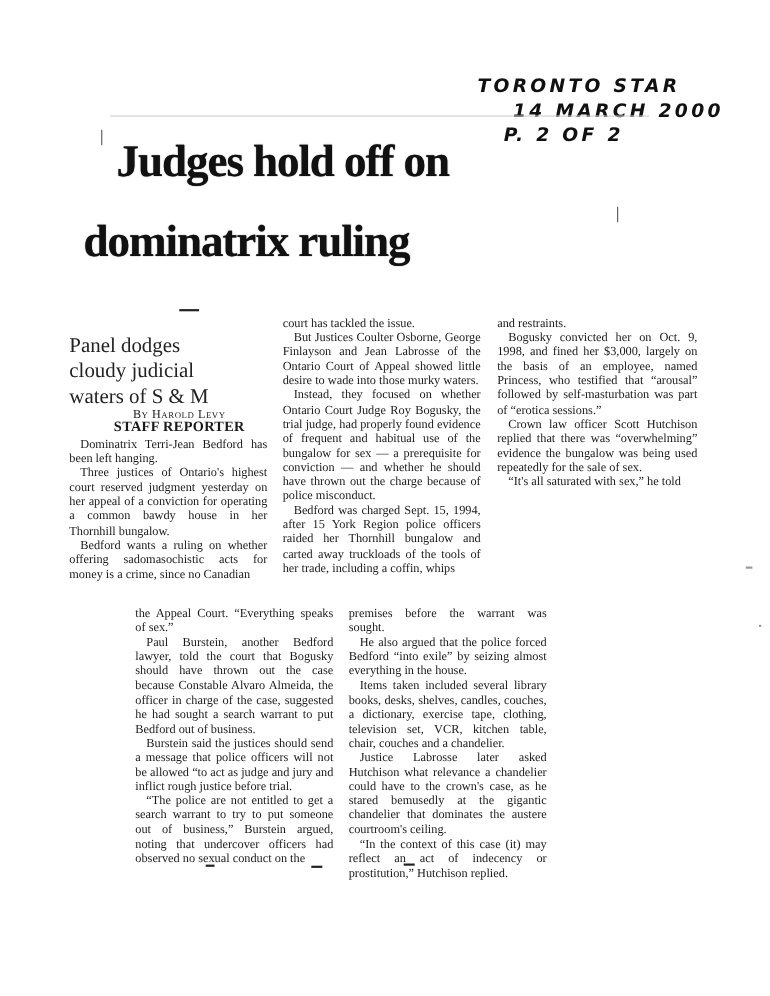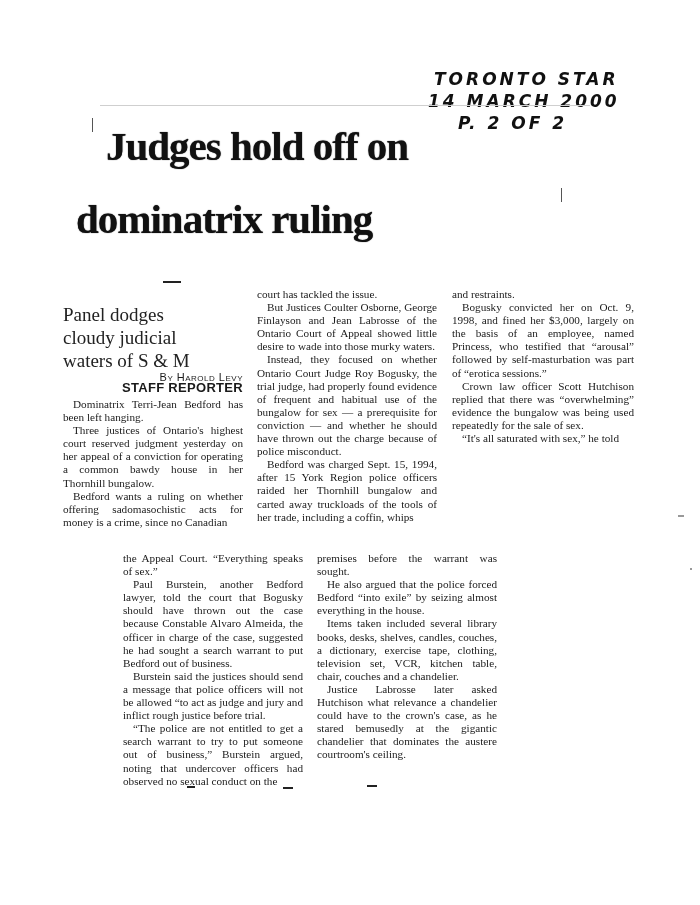--- a/index.html
+++ b/index.html
@@ -1,28 +1,28 @@
 <!DOCTYPE html>
 <html><head>
 <meta charset="utf-8">
 <style>
   html, body { margin: 0; padding: 0; background: #ffffff; }
   body { width: 700px; height: 905px; position: relative; overflow: hidden; font-family: "Liberation Serif", serif; color: #1a1a1a; }
   .handwritten { position: absolute; left: 428px; top: 30px; width: 230px; font-family: "DejaVu Sans", sans-serif; font-style: italic; font-weight: bold; color: #111; letter-spacing: 3px; line-height: 22px; font-size: 17px; }
   .handwritten div { white-space: nowrap; }
   .hw-line1 { margin-left: 6px; margin-top: 38px; }
-  .hw-line2 { margin-left: 0; }
+  .hw-line2 { margin-left: 0; text-align: right; }
   .hw-line3 { margin-left: 30px; }
   .rule-top { position: absolute; left: 100px; top: 105px; width: 490px; height: 1px; background: #cfcfcf; }
   .tick-mark { position: absolute; width: 1px; background: #555; }
   .headline { position: absolute; left: 76px; top: 110px; width: 520px; font-family: "Liberation Serif", serif; font-weight: bold; font-size: 41px; line-height: 73px; color: #111; letter-spacing: -1px; text-shadow: 0 0 1px #333; }
   .headline .l1 { margin-left: 30px; }
   .dash-mark { position: absolute; height: 2px; background: #222; }
   .subhead { position: absolute; left: 63px; top: 287px; width: 180px; font-family: "Liberation Serif", serif; font-size: 19px; line-height: 23px; color: #222; margin-top: 16px; }
-  .byline { position: absolute; left: 63px; top: 371px; width: 180px; text-align: right; font-family: Liberation Sans, sans-serif; }
+  .byline { position: absolute; left: 73px; top: 371px; width: 180px; text-align: center; font-family: Liberation Serif, serif; }
   .byline .by { font-size: 11px; letter-spacing: 0.5px; font-variant: small-caps; line-height: 12px; }
   .byline .role { font-size: 13px; font-weight: bold; letter-spacing: 0.3px; line-height: 9px; }
   .col { position: absolute; font-family: "Liberation Serif", serif; font-size: 11.2px; line-height: 13.1px; text-align: justify; color: #1a1a1a; }
   .col p { margin: 0; text-indent: 10px; hyphens: manual; }
   .col p.noindent { text-indent: 0; }
   .c1 { left: 63px; top: 398px; width: 180px; }
   .c2 { left: 257px; top: 288px; width: 180px; }
   .c3 { left: 452px; top: 288px; width: 182px; }
   .c4 { left: 123px; top: 552px; width: 180px; }
   .c5 { left: 317px; top: 552px; width: 180px; }
@@ -84,20 +84,21 @@
   <p>Paul Burstein, another Bedford lawyer, told the court that Bogusky should have thrown out the case because Constable Alvaro Almeida, the officer in charge of the case, suggested he had sought a search warrant to put Bedford out of business.</p>
   <p>Burstein said the justices should send a message that police officers will not be allowed “to act as judge and jury and inflict rough justice before trial.</p>
   <p>“The police are not entitled to get a search warrant to try to put someone out of business,” Burstein argued, noting that undercover officers had observed no sexual conduct on the</p>
 </div>
 
 <div class="col c5">
   <p class="noindent">premises before the warrant was sought.</p>
   <p>He also argued that the police forced Bedford “into exile” by seizing almost everything in the house.</p>
   <p>Items taken included several library books, desks, shelves, candles, couches, a dictionary, exercise tape, clothing, television set, VCR, kitchen table, chair, couches and a chandelier.</p>
   <p>Justice Labrosse later asked Hutchison what relevance a chandelier could have to the crown's case, as he stared bemusedly at the gigantic chandelier that dominates the austere courtroom's ceiling.</p>
+  <p>“In the context of this case (it) may reflect an act of indecency or prostitution,” Hutchison replied.</p>
 </div>
 
 <div class="dash-mark" style="left:187px; top:786px; width:8px; height:2px;"></div>
 <div class="dash-mark" style="left:283px; top:787px; width:10px; height:2px;"></div>
 <div class="dash-mark" style="left:367px; top:785px; width:10px; height:2px;"></div>
 
 <div class="speck" style="left:678px; top:515px; width:6px; height:2px;"></div>
 <div class="speck" style="left:690px; top:568px; width:2px; height:2px;"></div>
 
 </body></html>

